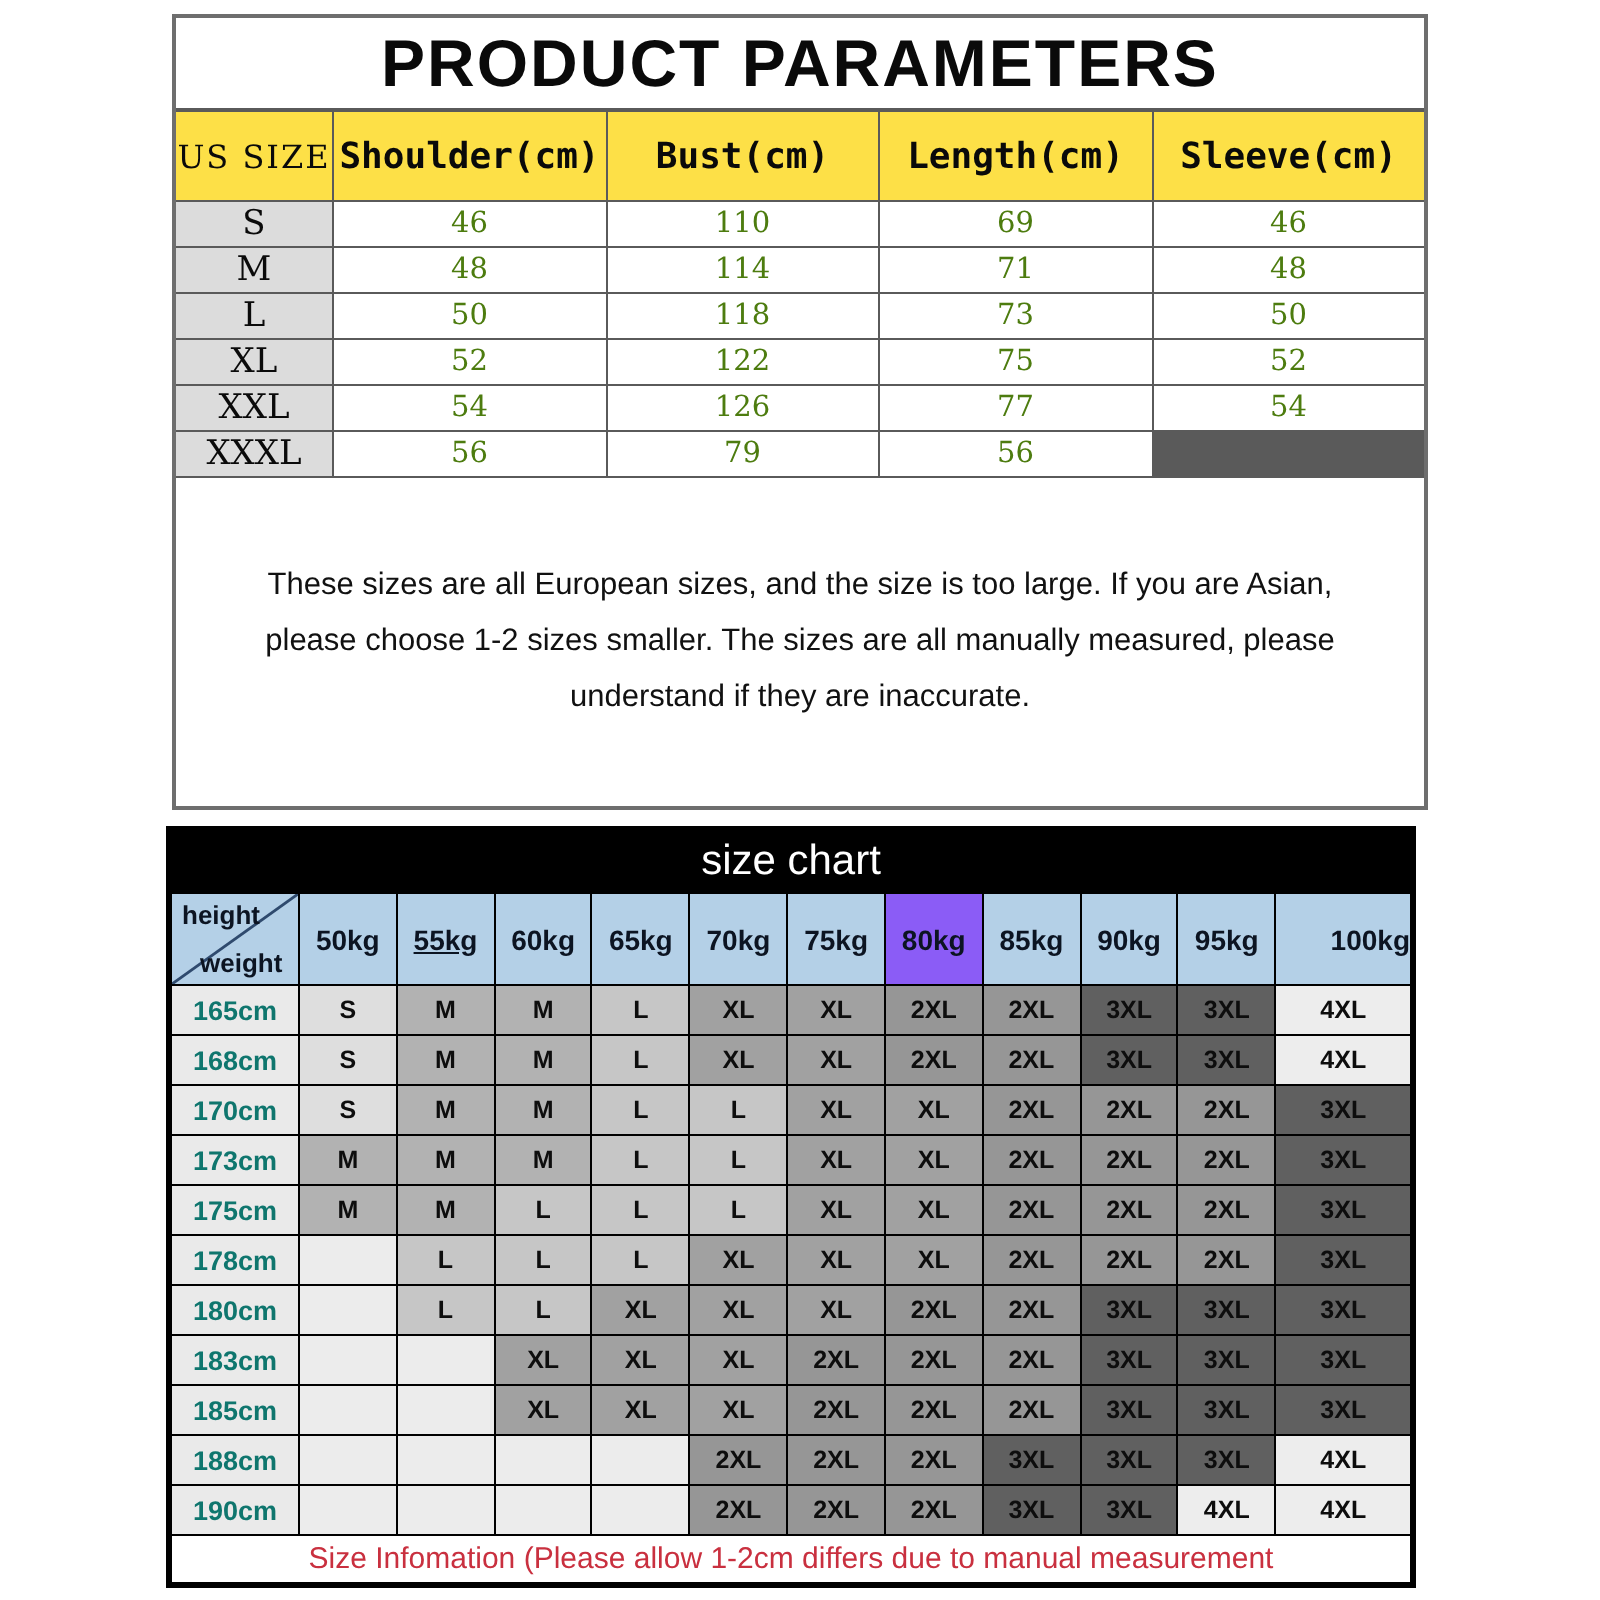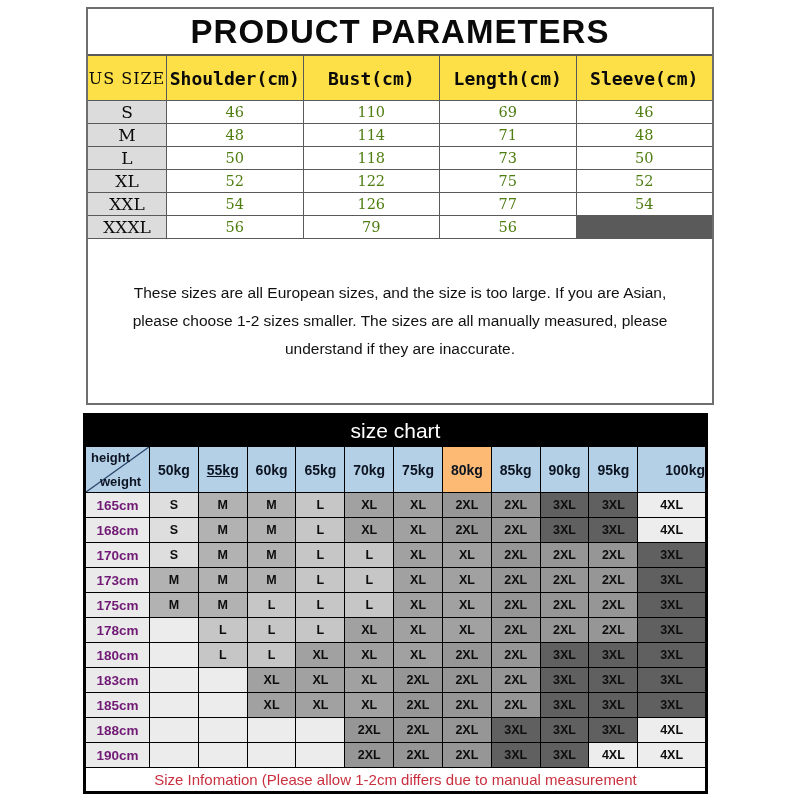--- a/index.html
+++ b/index.html
@@ -64,21 +64,21 @@
     grid-template-rows:45px repeat(11, 24px);
     gap:1px; background:#000;
   }
   #sc-grid > div { display:flex; align-items:center; justify-content:center; }
   .sc-wh { font-weight:700; font-size:14px; color:#0c1422; }
   .sc-corner { position:relative; }
   .sc-corner svg { position:absolute; inset:0; width:100%; height:100%; }
   .sc-corner .lbl { position:absolute; font-weight:700; font-size:13px; color:#0c1422; }
   .sc-corner .lbl.top { top:3px; left:5px; }
   .sc-corner .lbl.bot { bottom:3px; left:14px; }
-  .sc-height { font-weight:700; font-size:13.5px; color:#701a75; }
+  .sc-height { font-weight:700; font-size:13.5px; color:#0f766e; }
   .sc-size { font-weight:700; font-size:12.5px; color:#0d0d0d; }
   .sc-footer {
     height:23px; background:#ffffff;
     display:flex; align-items:center; justify-content:center;
     font-size:15px; font-weight:400;
   }
 </style>
 </head>
 <body>
 
@@ -132,21 +132,21 @@
         </svg>
       <span class="lbl top">height</span>
       <span class="lbl bot">weight</span>
     </div>
   <div class="sc-wh sc-blue" style="background: rgb(180, 208, 231);">50kg</div>
       <div class="sc-wh sc-blue" style="background: rgb(180, 208, 231); text-decoration: underline;">55kg</div>
       <div class="sc-wh sc-blue" style="background: rgb(180, 208, 231);">60kg</div>
       <div class="sc-wh sc-blue" style="background: rgb(180, 208, 231);">65kg</div>
       <div class="sc-wh sc-blue" style="background: rgb(180, 208, 231);">70kg</div>
       <div class="sc-wh sc-blue" style="background: rgb(180, 208, 231);">75kg</div>
-      <div class="sc-wh sc-blue" style="background: #fdba74;">80kg</div>
+      <div class="sc-wh sc-blue" style="background: #8b5cf6;">80kg</div>
       <div class="sc-wh sc-blue" style="background: rgb(180, 208, 231);">85kg</div>
       <div class="sc-wh sc-blue" style="background: rgb(180, 208, 231);">90kg</div>
       <div class="sc-wh sc-blue" style="background: rgb(180, 208, 231);">95kg</div>
       <div class="sc-wh sc-blue" style="background: rgb(180, 208, 231); padding-left: 27px;">100kg</div>
       <div class="sc-height" style="background: rgb(234, 234, 234);">165cm</div>
       <div class="sc-size" style="background: rgb(222, 222, 222);">S</div>
       <div class="sc-size" style="background: rgb(178, 178, 178);">M</div>
       <div class="sc-size" style="background: rgb(178, 178, 178);">M</div>
       <div class="sc-size" style="background: rgb(198, 198, 198);">L</div>
       <div class="sc-size" style="background: rgb(161, 161, 161);">XL</div>

